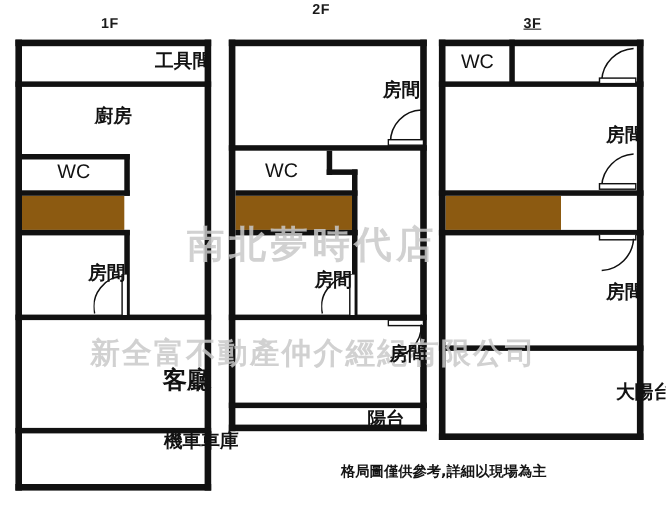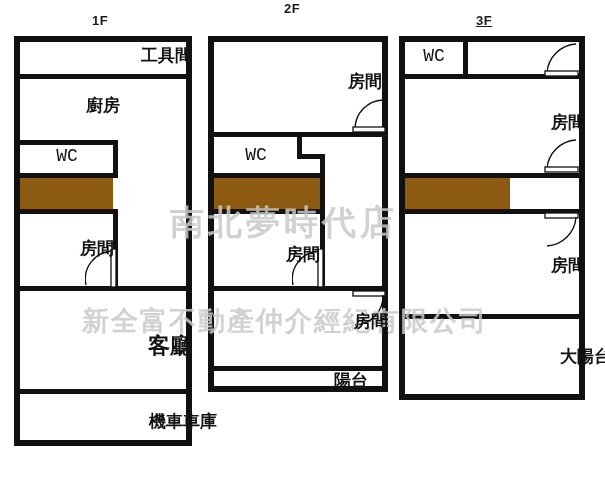--- a/index.html
+++ b/index.html
@@ -67,21 +67,21 @@
   .room-name {
     position: absolute;
     font-family: "DejaVu Sans", "Liberation Sans", sans-serif;
     color: #121212;
     white-space: nowrap;
     z-index: 7;
     text-align: center;
   }
   .rn-cjk { font-weight: bold; text-align: right; }
   .rn-wc {
-    font-family: Liberation Mono, monospace;
+    font-family: Liberation Sans, sans-serif;
     font-weight: normal;
   }
   
   .wall {
     position: absolute;
     background: #111111;
     z-index: 3;
   }
   .stair {
     position: absolute;
@@ -136,21 +136,21 @@
         <path d="M28 2 A 28 28 0 0 0 1 36" fill="none" stroke="#111" stroke-width="1.4"></path>
         <rect x="26" y="0" width="5" height="38" fill="#fff" stroke="#111" stroke-width="1.3"></rect>
       </svg>
     </div>
 
     <div class="room-name rn-cjk" style="left:14px; top:44px; width:178px; font-size:17px;">工具間</div>
     <div class="room-name rn-cjk" style="left:20px; top:94px; width:100px; font-size:17px;">廚房</div>
     <div class="room-name rn-wc" style="left:20px; top:146px; width:94px; font-size:18px;">WC</div>
     <div class="room-name rn-cjk" style="left:20px; top:237px; width:94px; font-size:17px;">房間</div>
     <div class="room-name rn-cjk" style="left:14px; top:331px; width:178px; font-size:22px;">客廳</div>
-    <div class="room-name rn-cjk" style="left:14px; top:410px; width:203px; font-size:17px;">機車車庫</div>
+    <div class="room-name rn-cjk" style="left:14px; top:389px; width:203px; font-size:17px;">機車車庫</div>
   </div>
 
   <div>
 
     <div class="room-fill" style="left:208px; top:36px; width:180px; height:356px;"></div>
 
     <div class="wall" style="left:208px; top:36px;  width:180px; height:6px;"></div>
     <div class="wall" style="left:208px; top:386px; width:180px; height:6px;"></div>
     <div class="wall" style="left:208px; top:36px;  width:6px;   height:356px;"></div>
     <div class="wall" style="left:382px; top:36px;  width:6px;   height:356px;"></div>
@@ -241,14 +241,15 @@
 
     <div class="room-name rn-wc" style="left:405px; top:46px; width:58px; font-size:18px;">WC</div>
     <div class="room-name rn-cjk" style="left:399px; top:111px; width:186px; font-size:17px;">房間</div>
     <div class="room-name rn-cjk" style="left:399px; top:254px; width:186px; font-size:17px;">房間</div>
     <div class="room-name rn-cjk" style="left:399px; top:345px; width:212px; font-size:17px;">大陽台</div>
   </div>
 
   <div class="wm wm-1">南北夢時代店</div>
   <div class="wm wm-2">新全富不動產仲介經紀有限公司</div>
 
+  <div class="disclaimer">格局圖僅供參考,詳細以現場為主</div>
 
 </div>
 
 </body></html>

